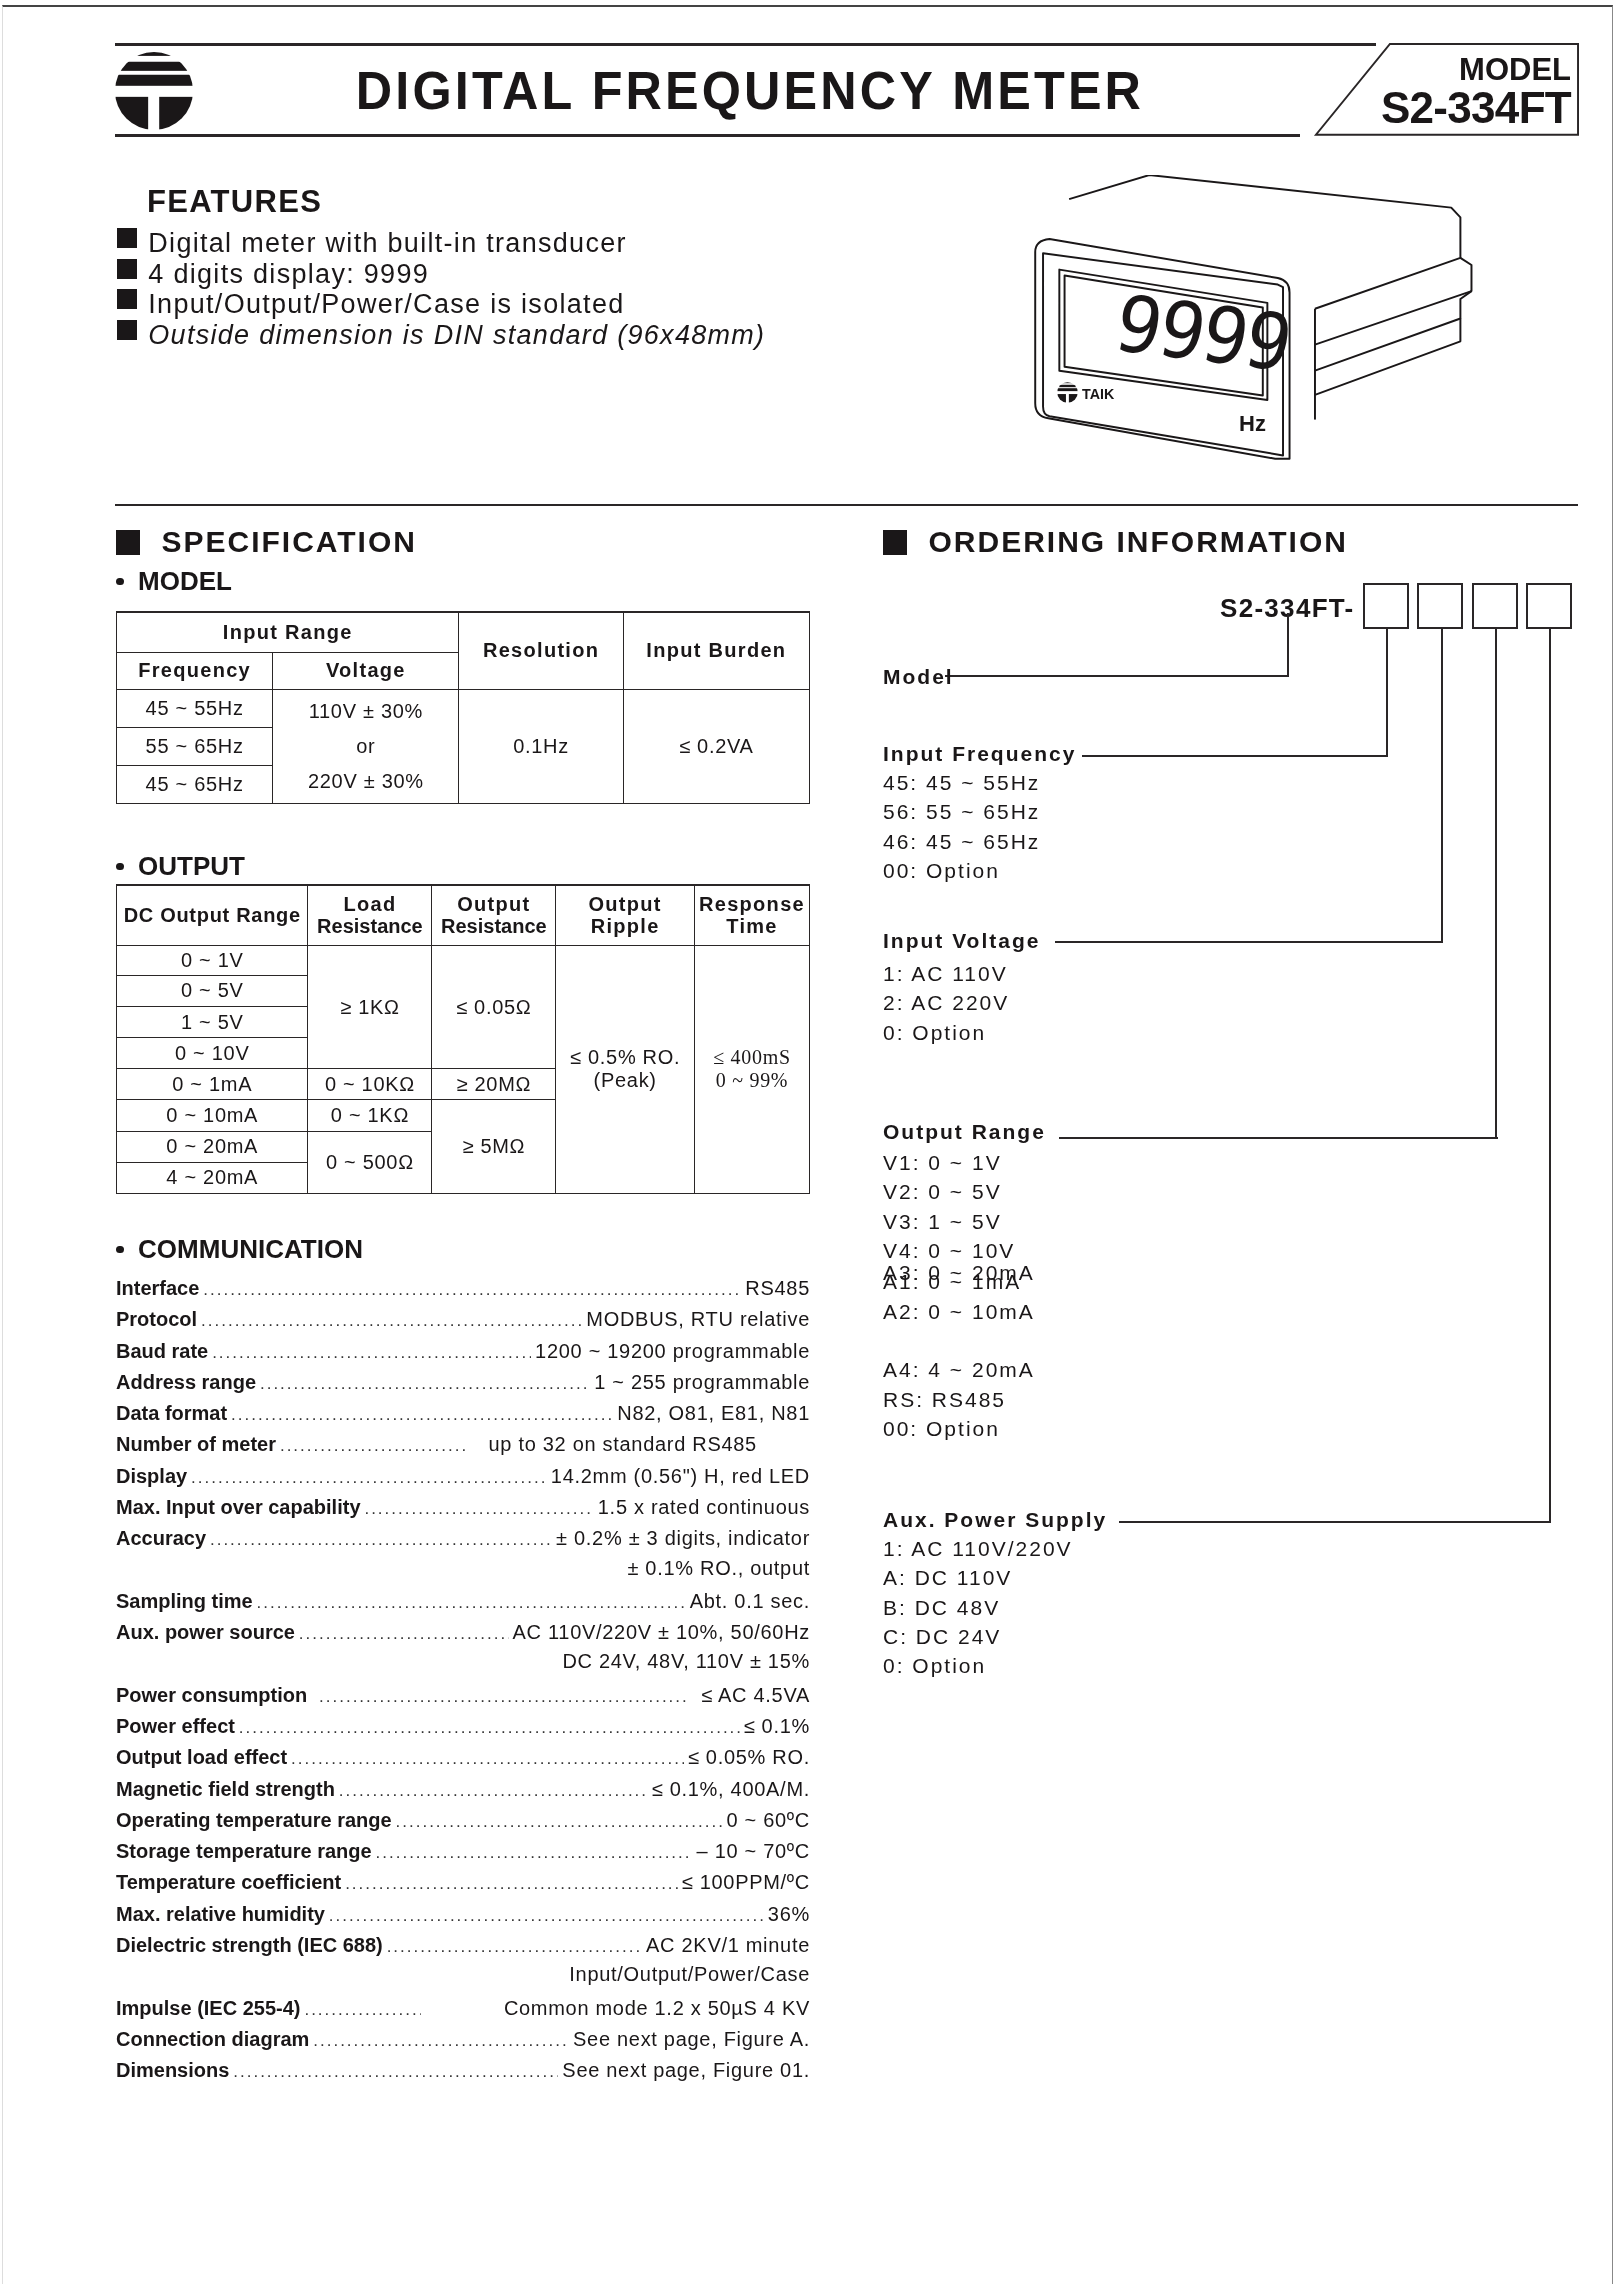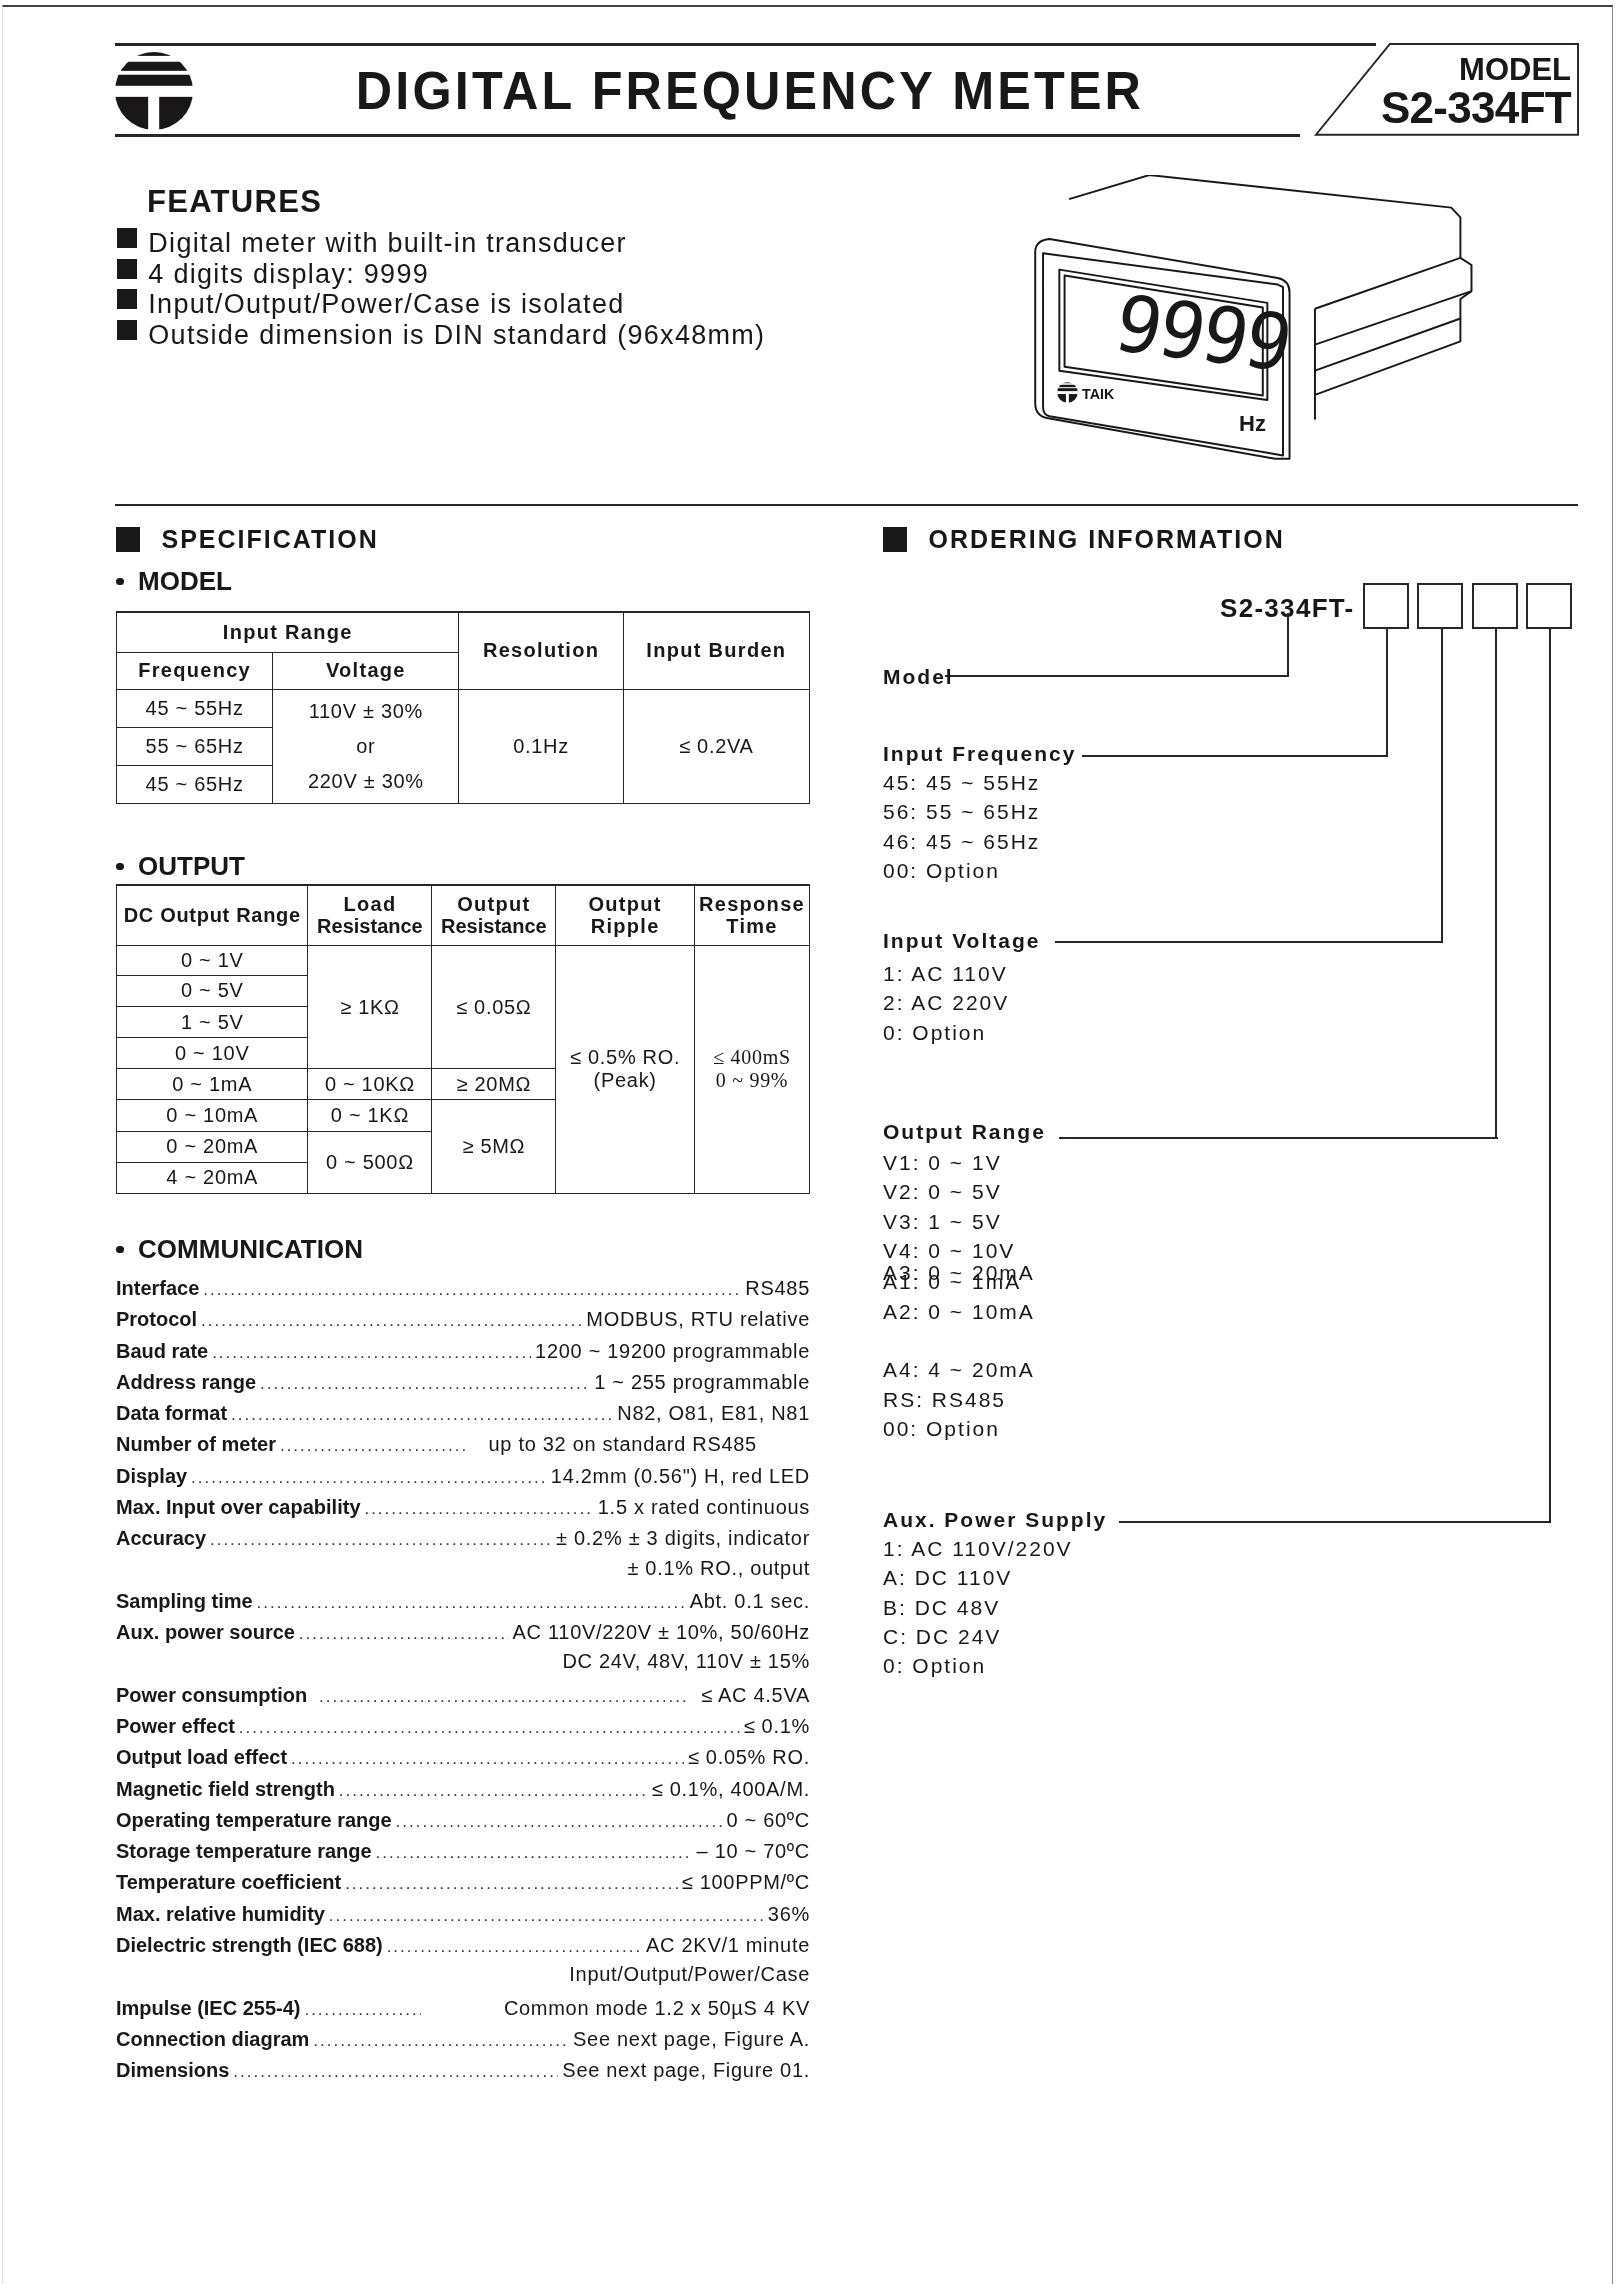--- a/index.html
+++ b/index.html
@@ -6,21 +6,21 @@
   body { width:1617px; height:2284px; position:relative; overflow:hidden; color:#1a1718; font-family:"Liberation Sans", sans-serif; }
   .abs { position:absolute; }
   .page-border { position:absolute; left:2px; top:5.2px; width:1611px; height:2281px; border-top:2px solid #444; border-left:1.3px solid #ddd; border-right:1.3px solid #888; box-sizing:border-box; }
   .hline { position:absolute; height:2.6px; background:#2a2627; }
   .title { position:absolute; left:196px; width:1108px; top:60px; text-align:center; font-weight:bold; font-size:53px; letter-spacing:3.3px; transform:scaleX(0.95); }
   .model-label { position:absolute; right:46px; top:52px; font-weight:bold; font-size:31px; }
   .model-num { position:absolute; right:46px; top:83px; font-weight:bold; font-size:44px; letter-spacing:-0.7px; }
   .features-title { position:absolute; left:147px; top:184px; font-weight:bold; font-size:31px; letter-spacing:1.3px; }
   .feature-item { position:absolute; left:117px; font-size:27px; letter-spacing:1.3px; display:flex; align-items:flex-start; }
   .sq { display:inline-block; width:19.6px; height:19.6px; background:#1a1718; margin-right:11.7px; }
-  .section-h { position:absolute; font-weight:bold; font-size:25px; letter-spacing:2px; display:flex; align-items:center; }
+  .section-h { position:absolute; font-weight:bold; font-size:30px; letter-spacing:2px; display:flex; align-items:center; }
   .section-h .sq { width:23.5px; height:25px; margin-right:22px; }
   .sub-h { position:absolute; left:116px; font-weight:bold; font-size:26px; display:flex; align-items:center; }
   .sub-h .dot { display:inline-block; width:7.8px; height:7.8px; border-radius:50%; background:#1a1718; margin-right:14.3px; }
   table.spec { position:absolute; border-collapse:collapse; font-size:20px; letter-spacing:0.7px; }
   table.spec td { border:1.3px solid #2a2627; text-align:center; vertical-align:middle; padding:0; }
   table.spec td.th { font-weight:bold; font-size:20px; letter-spacing:1.3px; }
   table.spec tr.topborder td { border-top:2.6px solid #2a2627; }
   .comm { position:absolute; left:116px; width:694px; font-size:20px; }
   .comm-row { position:absolute; left:0; width:694px; height:29px; display:flex; align-items:flex-end; white-space:nowrap; overflow:hidden; }
   .comm-row .lbl { font-weight:bold; letter-spacing:0px; flex:none; }
@@ -73,21 +73,21 @@
       <span>Digital meter with built-in transducer</span>
     </div>
   <div class="feature-item" style="top:259px;">
       <span class="sq"></span>
       <span>4 digits display: 9999</span>
     </div>
   <div class="feature-item" style="top:289px;">
       <span class="sq"></span>
       <span>Input/Output/Power/Case is isolated</span>
     </div>
-  <div class="feature-item" style="top:320px;">
+  <div class="feature-item" style="top:320px;font-style:italic;">
       <span class="sq"></span>
       <span>Outside dimension is DIN standard (96x48mm)</span>
     </div>
 </div>
 
 <div class="abs" style="left:1030px; top:175px; width:463px; height:287px;">
   <svg width="463" height="287" viewBox="0 0 710 440" style="position:absolute; left:0; top:0;">
     <g fill="none" stroke="#1a1718" stroke-width="3" stroke-linejoin="round">
 
       <polyline points="60,37 183,0 646,50 660,65 660,95"></polyline>

